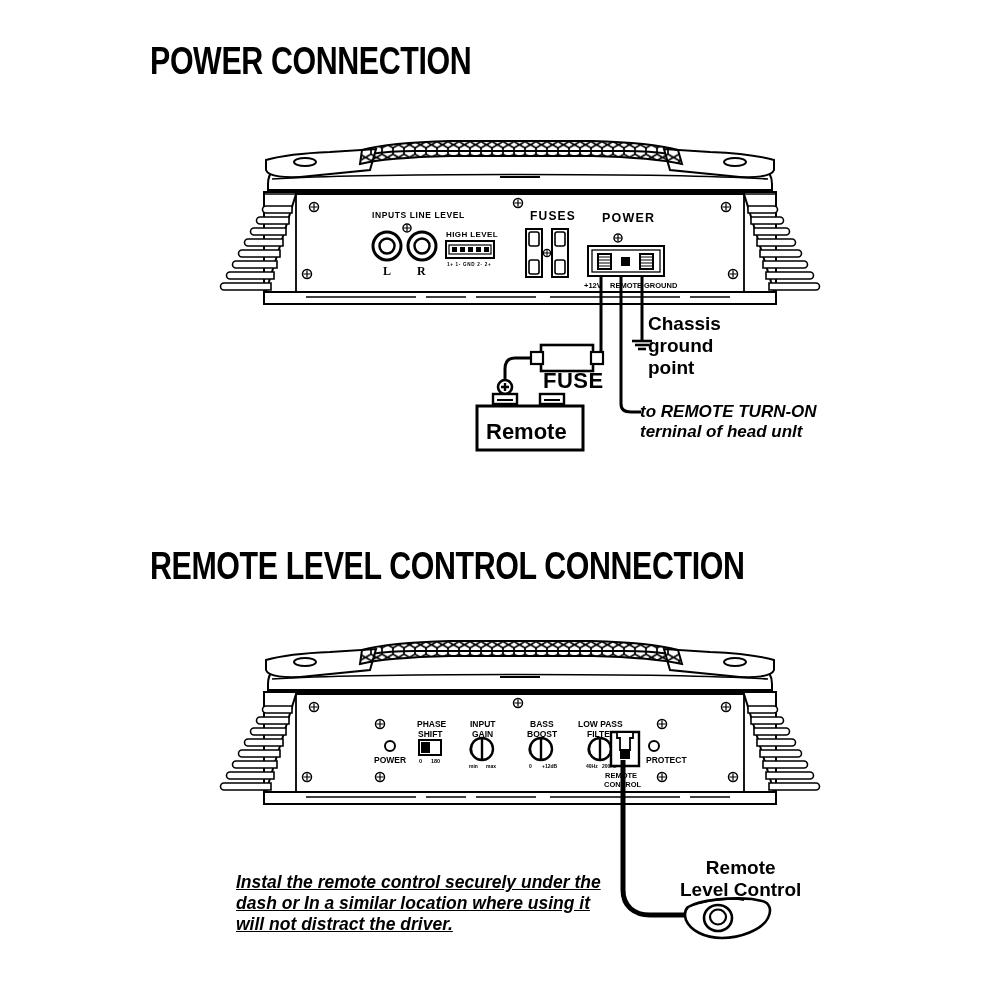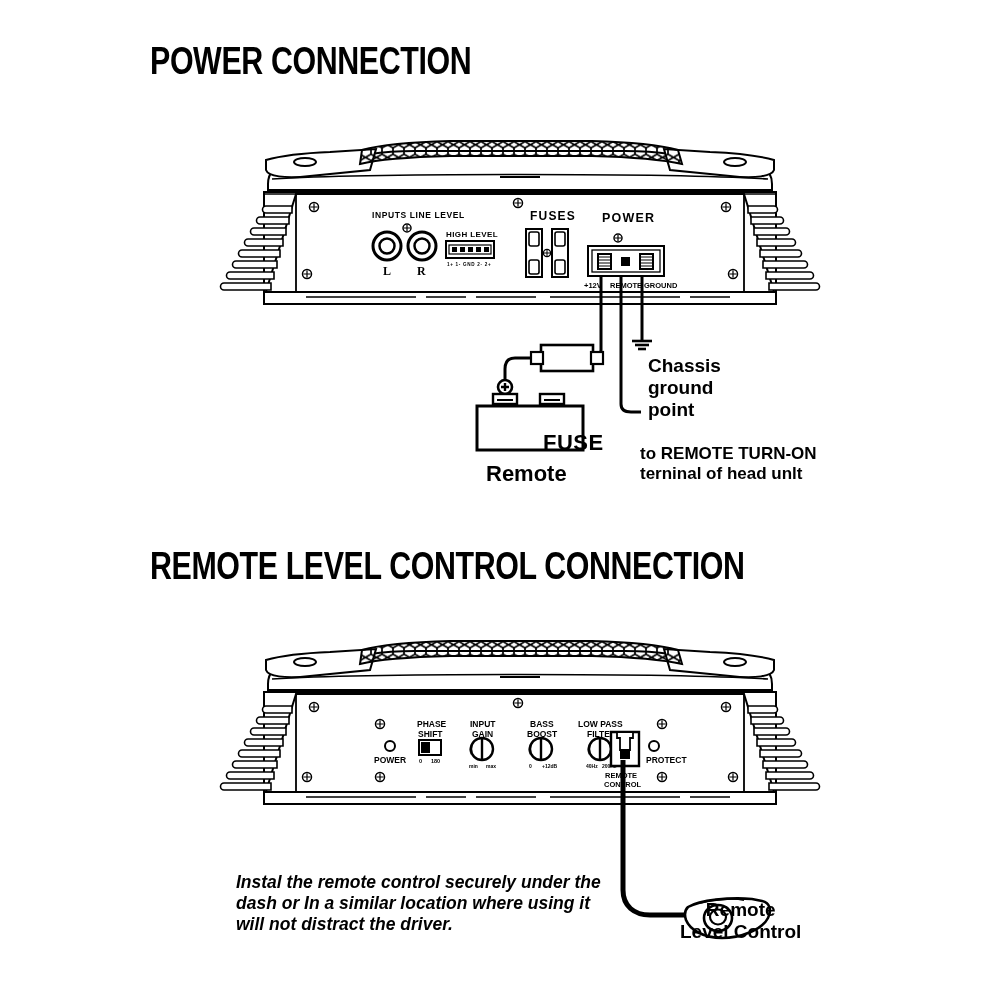--- a/index.html
+++ b/index.html
@@ -19,32 +19,33 @@
     color:#000;
   }
   #heading-power{left:150px;top:40px;}
   #heading-remote{left:150px;top:545px;}
 
   .amp{position:absolute;}
   .amp svg{display:block;overflow:visible;}
 
   .wires{position:absolute;left:0;top:0;width:1000px;height:1000px;pointer-events:none;}
 
-  .lbl{position:absolute;font-family:"Liberation Sans",sans-serif;font-weight:bold;color:#000;white-space:pre;margin-top:42px;}
+  .lbl{position:absolute;font-family:"Liberation Sans",sans-serif;font-weight:bold;color:#000;white-space:pre;}
   .lbl-chassis{left:648px;top:313px;font-size:19px;line-height:22px;}
-  .lbl-remoteturn{left:640px;top:402px;font-size:17px;line-height:20px;}
-  .lbl-fuse{left:543px;top:388px;font-size:22px;letter-spacing:.5px;}
+  .lbl-remoteturn{left:640px;top:402px;font-size:17px;line-height:20px;font-style:italic;}
+  .lbl-fuse{left:543px;top:368px;font-size:22px;letter-spacing:.5px;}
   .lbl-battery{left:486px;top:419px;font-size:22px;}
   .lbl-rlc{left:680px;top:857px;font-size:19px;line-height:22px;text-align:center;}
 
   .caption{
     position:absolute;left:236px;top:872px;width:380px;
     font-family:"Liberation Sans",sans-serif;
     font-style:italic;font-weight:bold;font-size:17.5px;line-height:21px;
     color:#000;
+    text-decoration:underline;
   }
 </style>
 </head>
 <body>
 
 <div class="page">
 
   <div class="heading" id="heading-power">POWER CONNECTION</div>
 
   <div class="amp" id="amp-power" style="left:250px;top:132px;text-align:right;">

